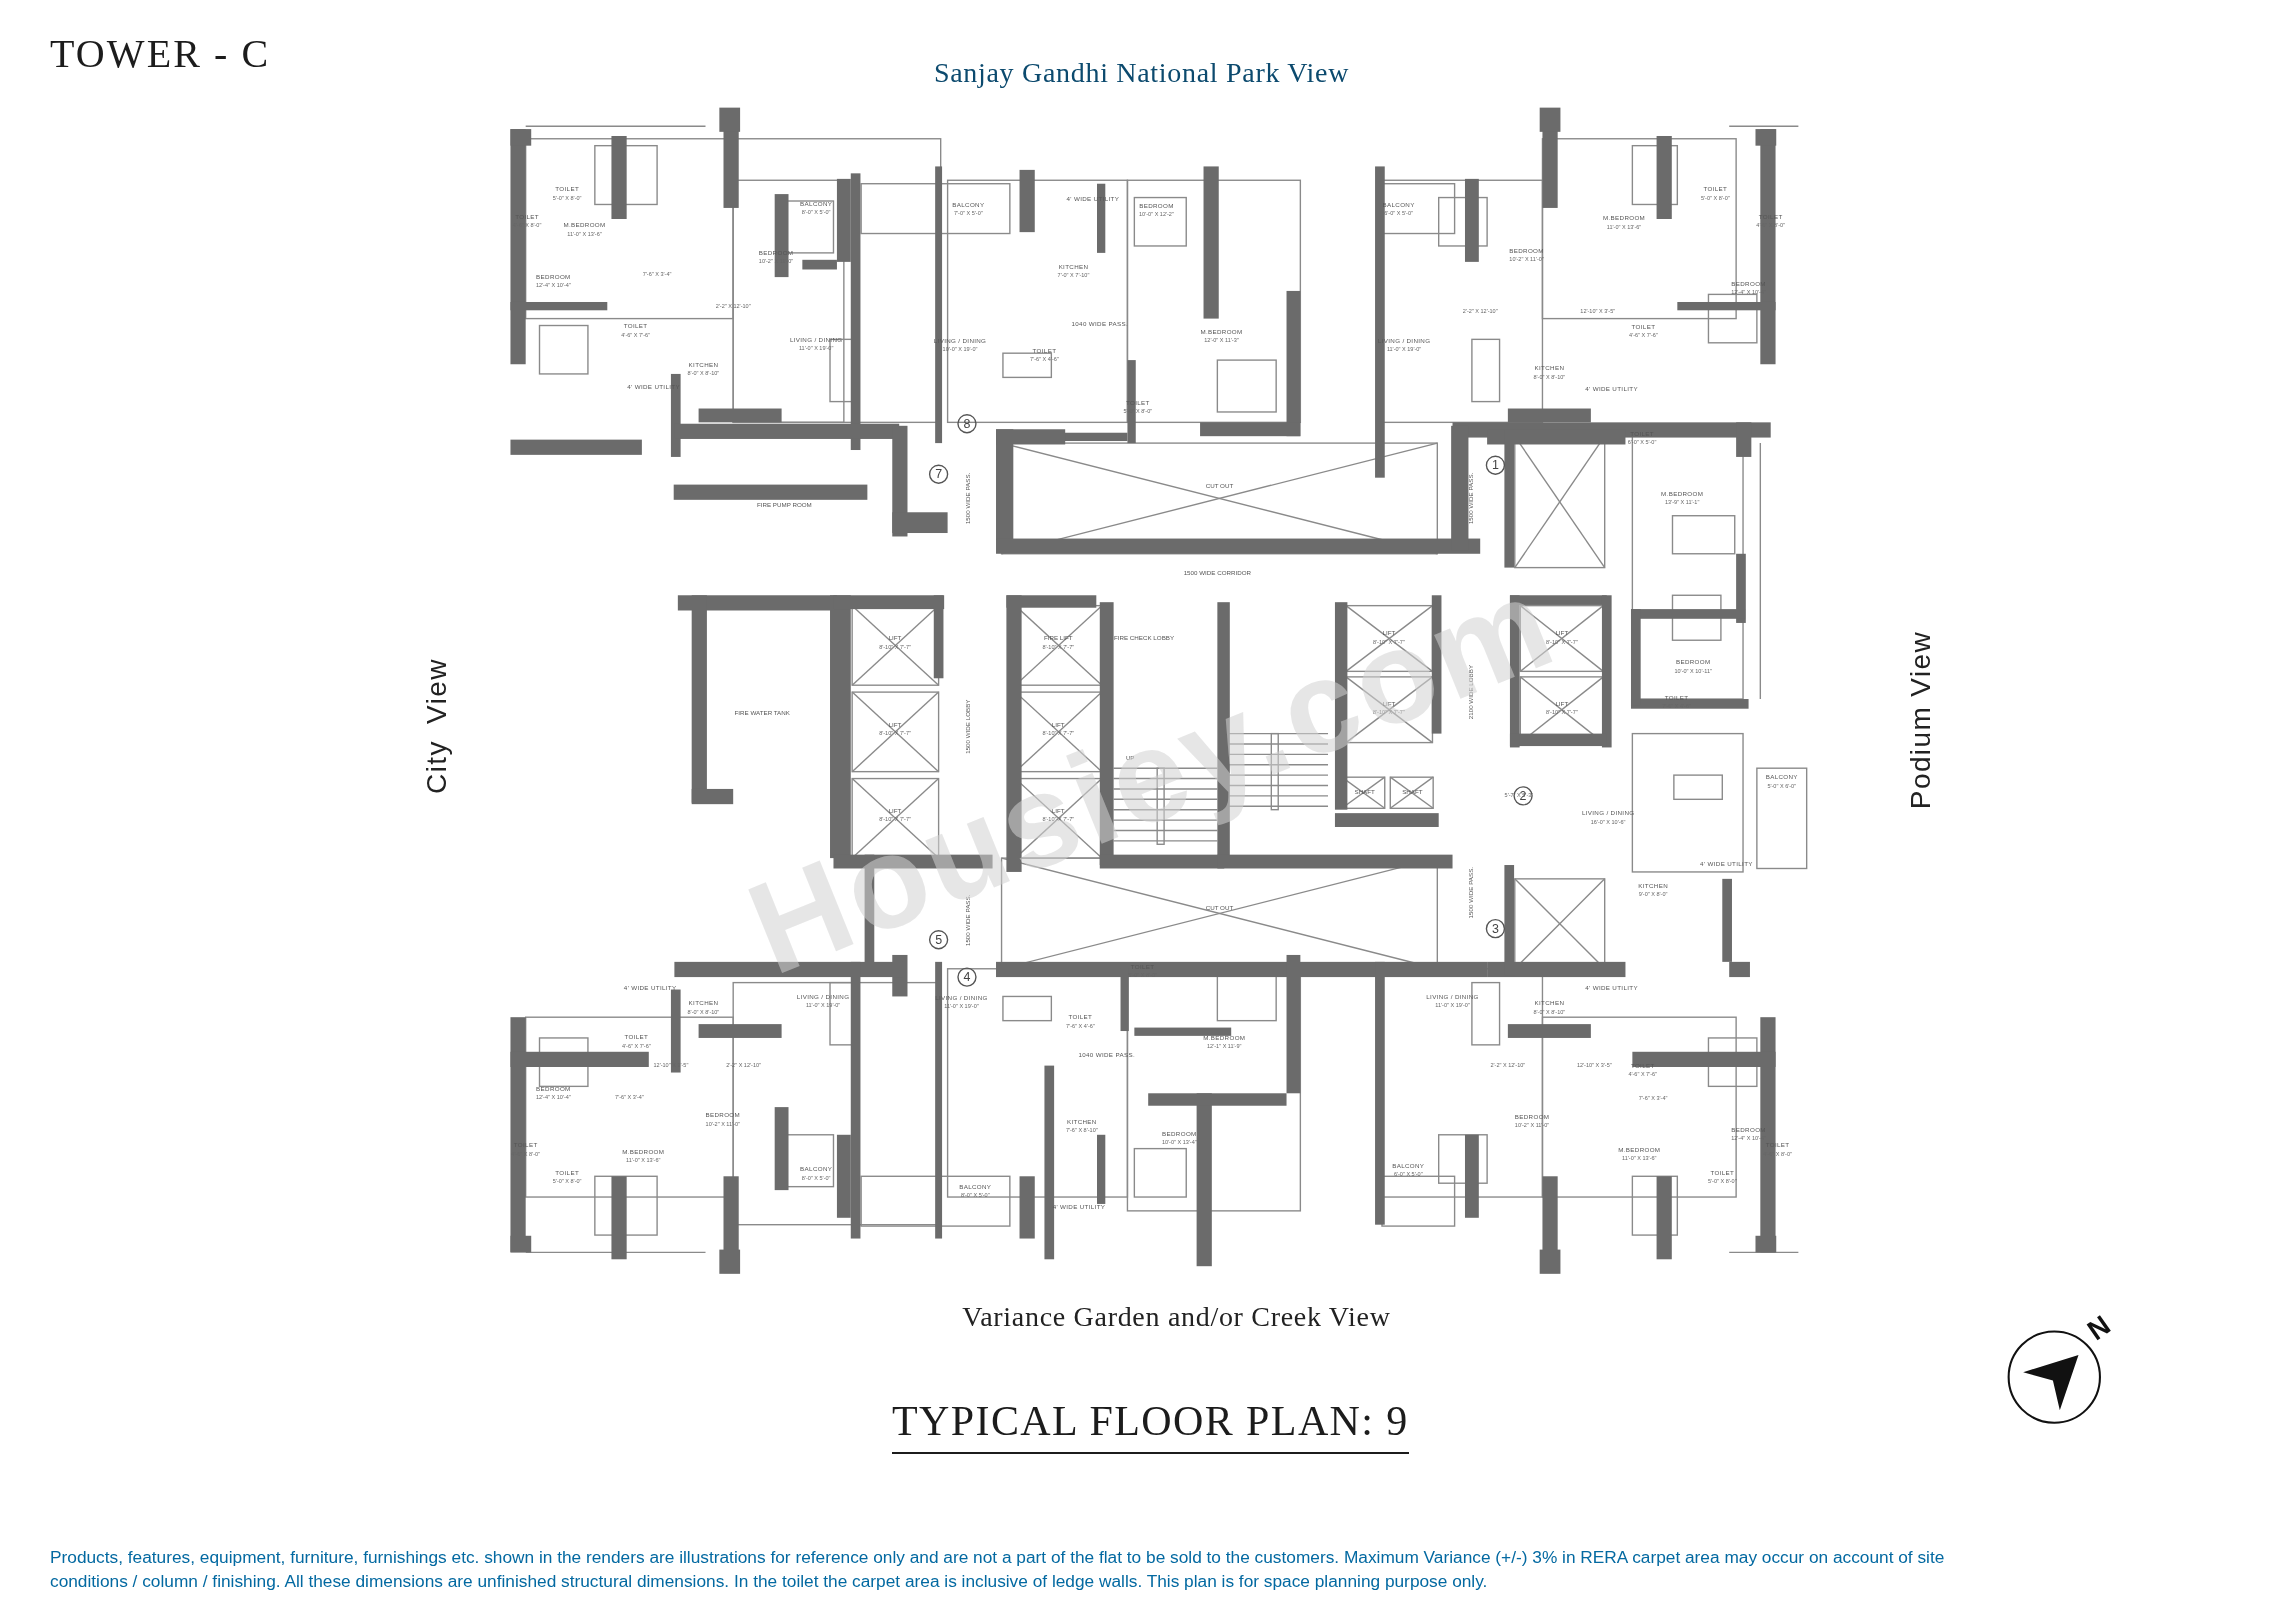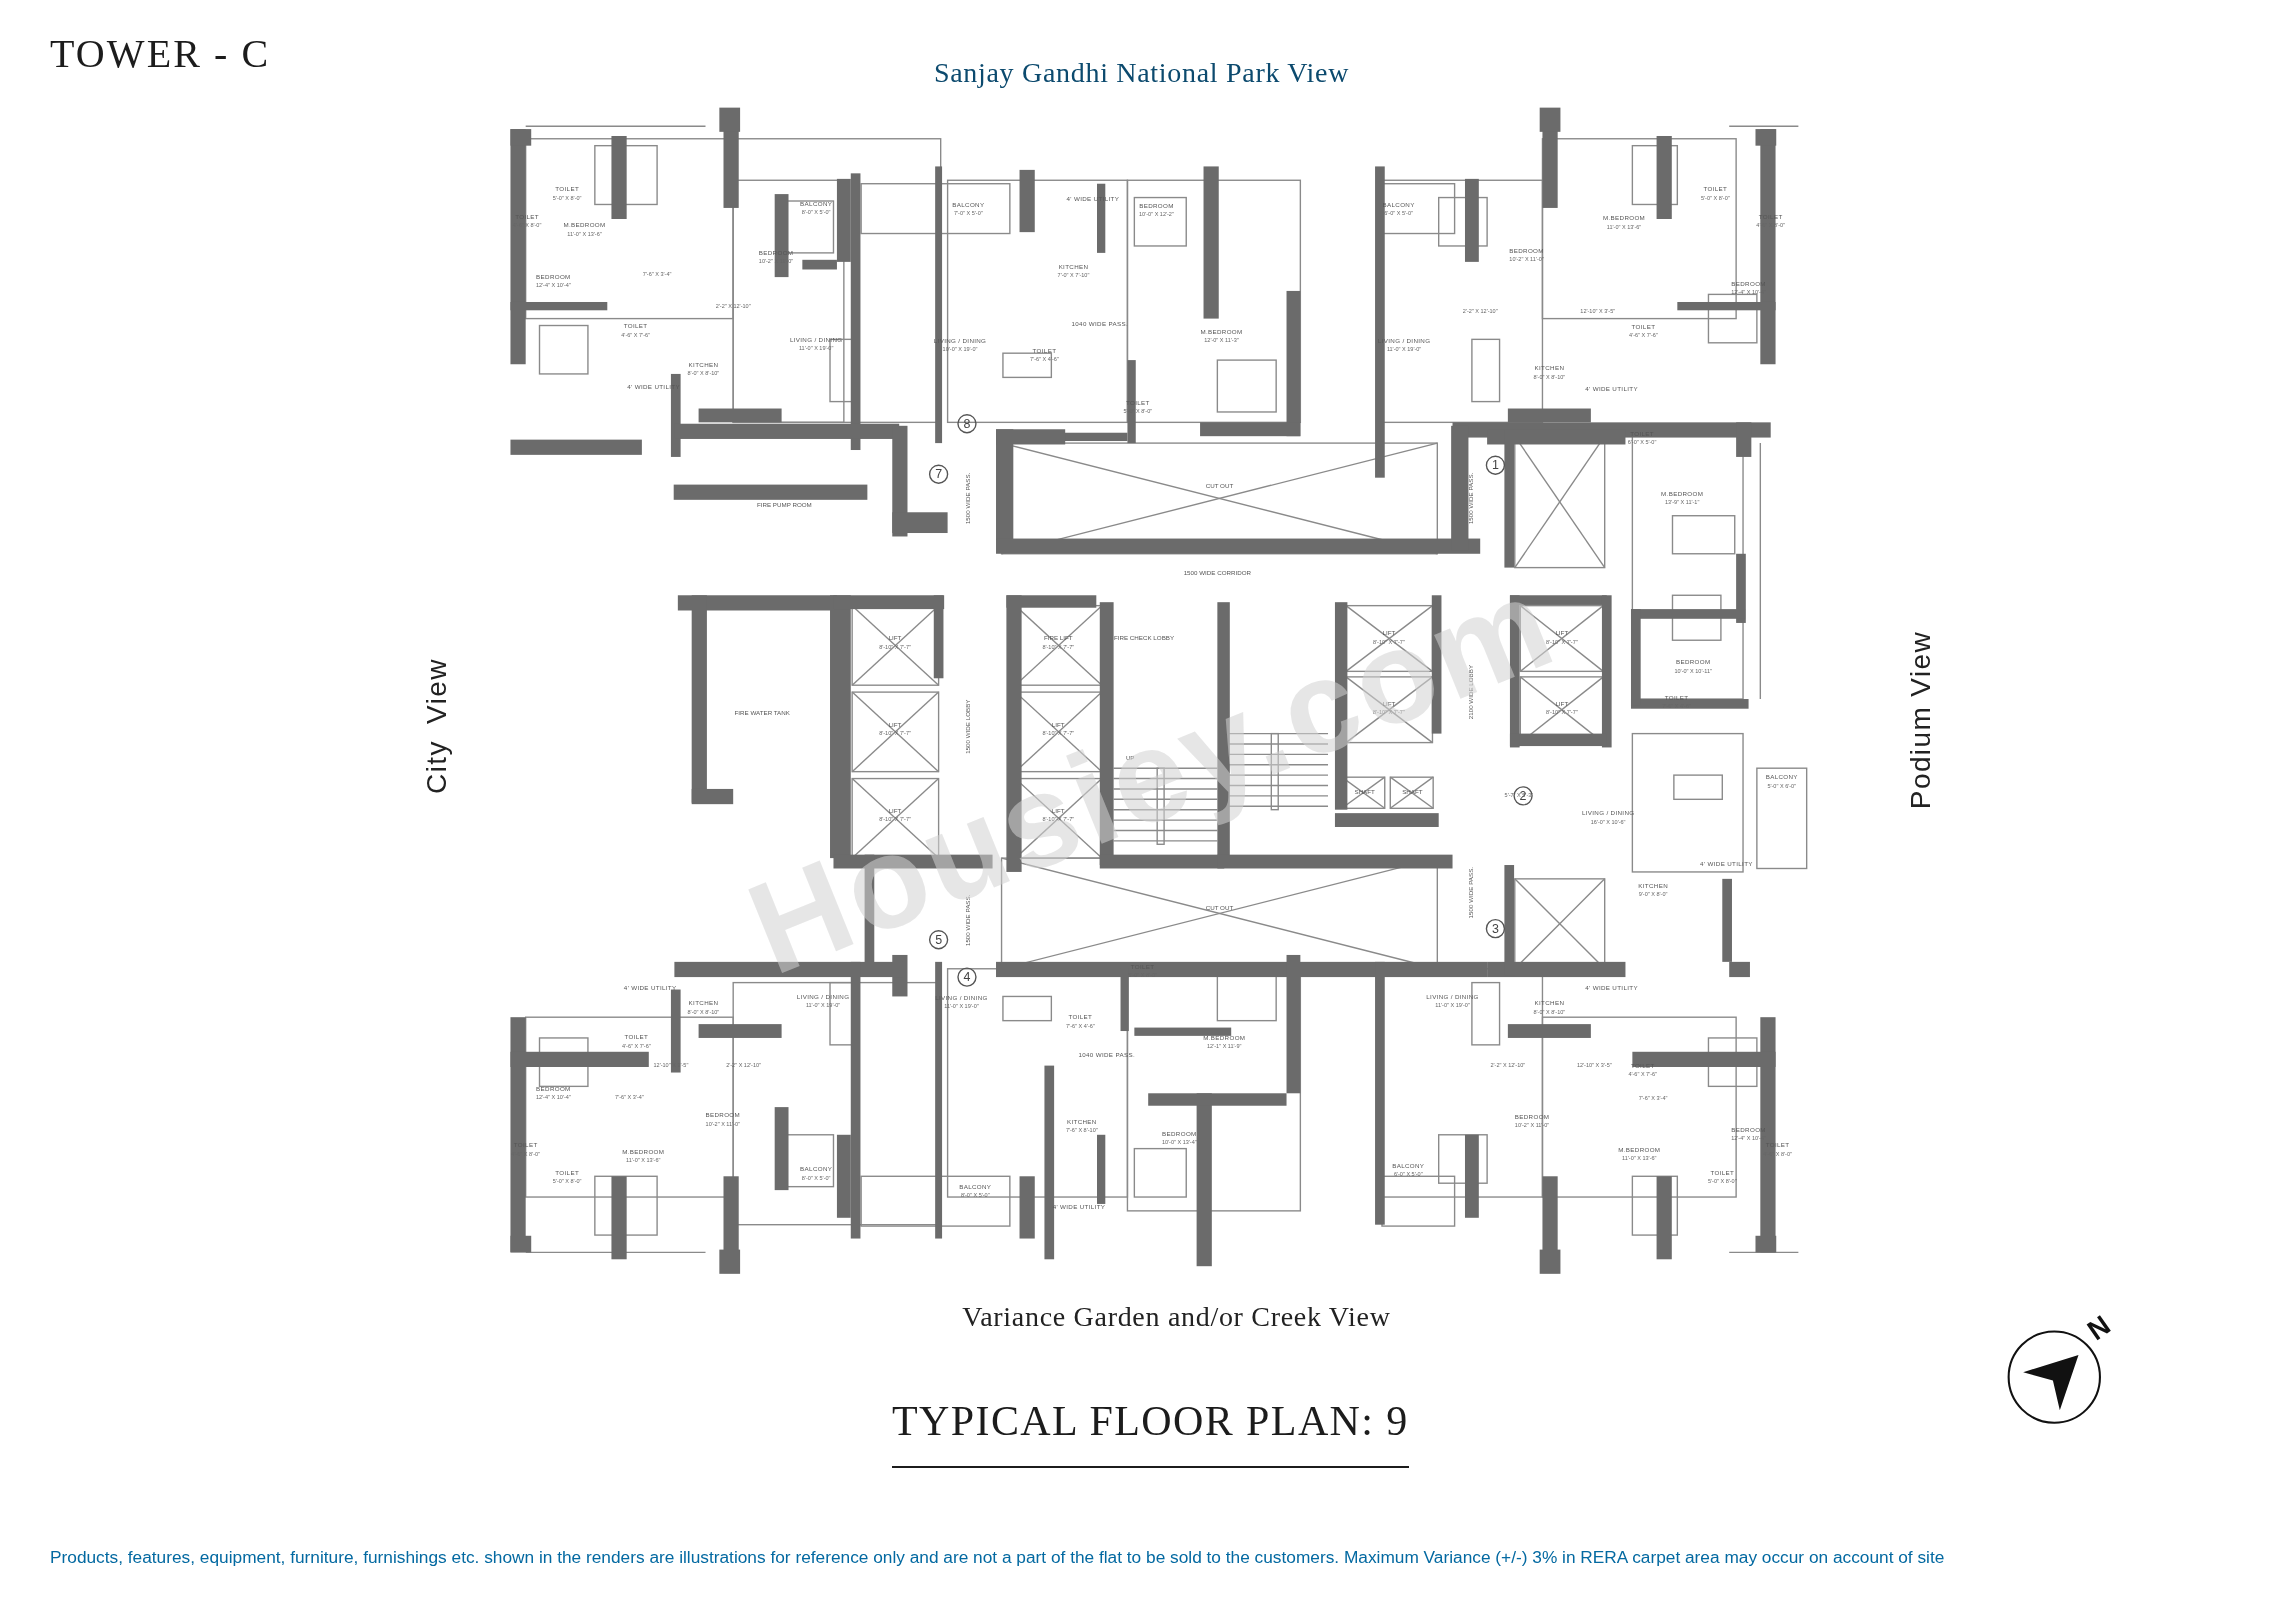--- a/index.html
+++ b/index.html
@@ -2,21 +2,21 @@
 <html style="font-size:11px"><head>
   <meta charset="utf-8">
   <style>
     html, body { margin: 0; padding: 0; background: #ffffff; }
     body { width: 2295px; height: 1618px; position: relative; overflow: hidden; font-family: "Liberation Sans", sans-serif; color: #1a1a1a; }
     .tower-title { position: absolute; left: 50px; top: 30px; font-family: Liberation Serif, serif; font-size: 40px; letter-spacing: 2.1px; color: #1c1c1c; }
     .view-top { position: absolute; left: 830px; top: 57px; width: 623px; text-align: center; font-family: "Liberation Serif", serif; font-size: 28px; color: #0c4a6e; letter-spacing: 0.7px; }
     .view-bottom { position: absolute; left: 865px; top: 1301px; width: 623px; text-align: center; font-family: "Liberation Serif", serif; font-size: 28px; color: #222; letter-spacing: 0.7px; }
     .view-left { position: absolute; left: 437px; top: 726px; transform: translate(-50%, -50%) rotate(-90deg); white-space: nowrap; font-size: 28px; color: #222; letter-spacing: 1.4px; word-spacing: 7px; }
     .view-right { position: absolute; left: 1921px; top: 720px; transform: translate(-50%, -50%) rotate(-90deg); white-space: nowrap; font-size: 28px; color: #222; letter-spacing: 1.4px; }
-    .plan-title { position: absolute; left: 892px; top: 1397px; font-family: "Liberation Serif", serif; font-size: 42px; color: #1c1c1c; letter-spacing: 1.4px; padding-bottom: 21px; border-bottom: 2.8px solid #1c1c1c; }
+    .plan-title { position: absolute; left: 892px; top: 1397px; font-family: "Liberation Serif", serif; font-size: 42px; color: #1c1c1c; letter-spacing: 1.4px; padding-bottom: 7px; border-bottom: 2.8px solid #1c1c1c; }
     .disclaimer { position: absolute; left: 50px; top: 1546px; width: 2200px; font-size: 17.3px; line-height: 23.5px; color: #0369a1; }
     .plan-svg { position: absolute; left: 0; top: 0; }
     .compass { position: absolute; left: 1992px; top: 1301px; width: 173px; height: 166px; }
     .watermark { position: absolute; left: 726px; top: 699px; transform: rotate(-22deg); font-size: 131px; font-family: "Liberation Sans", sans-serif; font-weight: bold; color: rgba(210,210,210,0.55); letter-spacing: 4.2px; pointer-events: none; white-space: nowrap; }
     .room-label { font-family: "Liberation Sans", sans-serif; font-size: 9px; fill: #555; text-anchor: middle; letter-spacing: 0.5px; }
     .room-dim { font-family: "Liberation Sans", sans-serif; font-size: 8px; fill: #666; text-anchor: middle; }
     .core-label { font-family: "Liberation Sans", sans-serif; font-size: 9px; fill: #555; text-anchor: middle; }
     .flat-no { font-family: "Liberation Sans", sans-serif; font-size: 18px; fill: #444; text-anchor: middle; dominant-baseline: central; }
   </style>
 </head>
@@ -486,14 +486,15 @@
 <div class="plan-title">TYPICAL FLOOR PLAN: 9</div>
 
 <svg class="compass" viewBox="0 0 250 240">
   <circle cx="90" cy="110" r="66" fill="none" stroke="#111" stroke-width="3"></circle>
   <polygon points="125,78 45,103 88,115 98,158" fill="#111"></polygon>
   <text x="162" y="50" font-family="Liberation Sans, sans-serif" font-size="40" font-weight="bold" fill="#111" transform="rotate(-35 162 50)" text-anchor="middle">N</text>
 </svg>
 
 <div class="disclaimer">
   <div>Products, features, equipment, furniture, furnishings etc. shown in the renders are illustrations for reference only and are not a part of the flat to be sold to the customers. Maximum Variance (+/-) 3% in RERA carpet area may occur on account of site</div>
+  <div>conditions / column / finishing. All these dimensions are unfinished structural dimensions. In the toilet the carpet area is inclusive of ledge walls. This plan is for space planning purpose only.</div>
 </div>
 
 
 </body></html>

